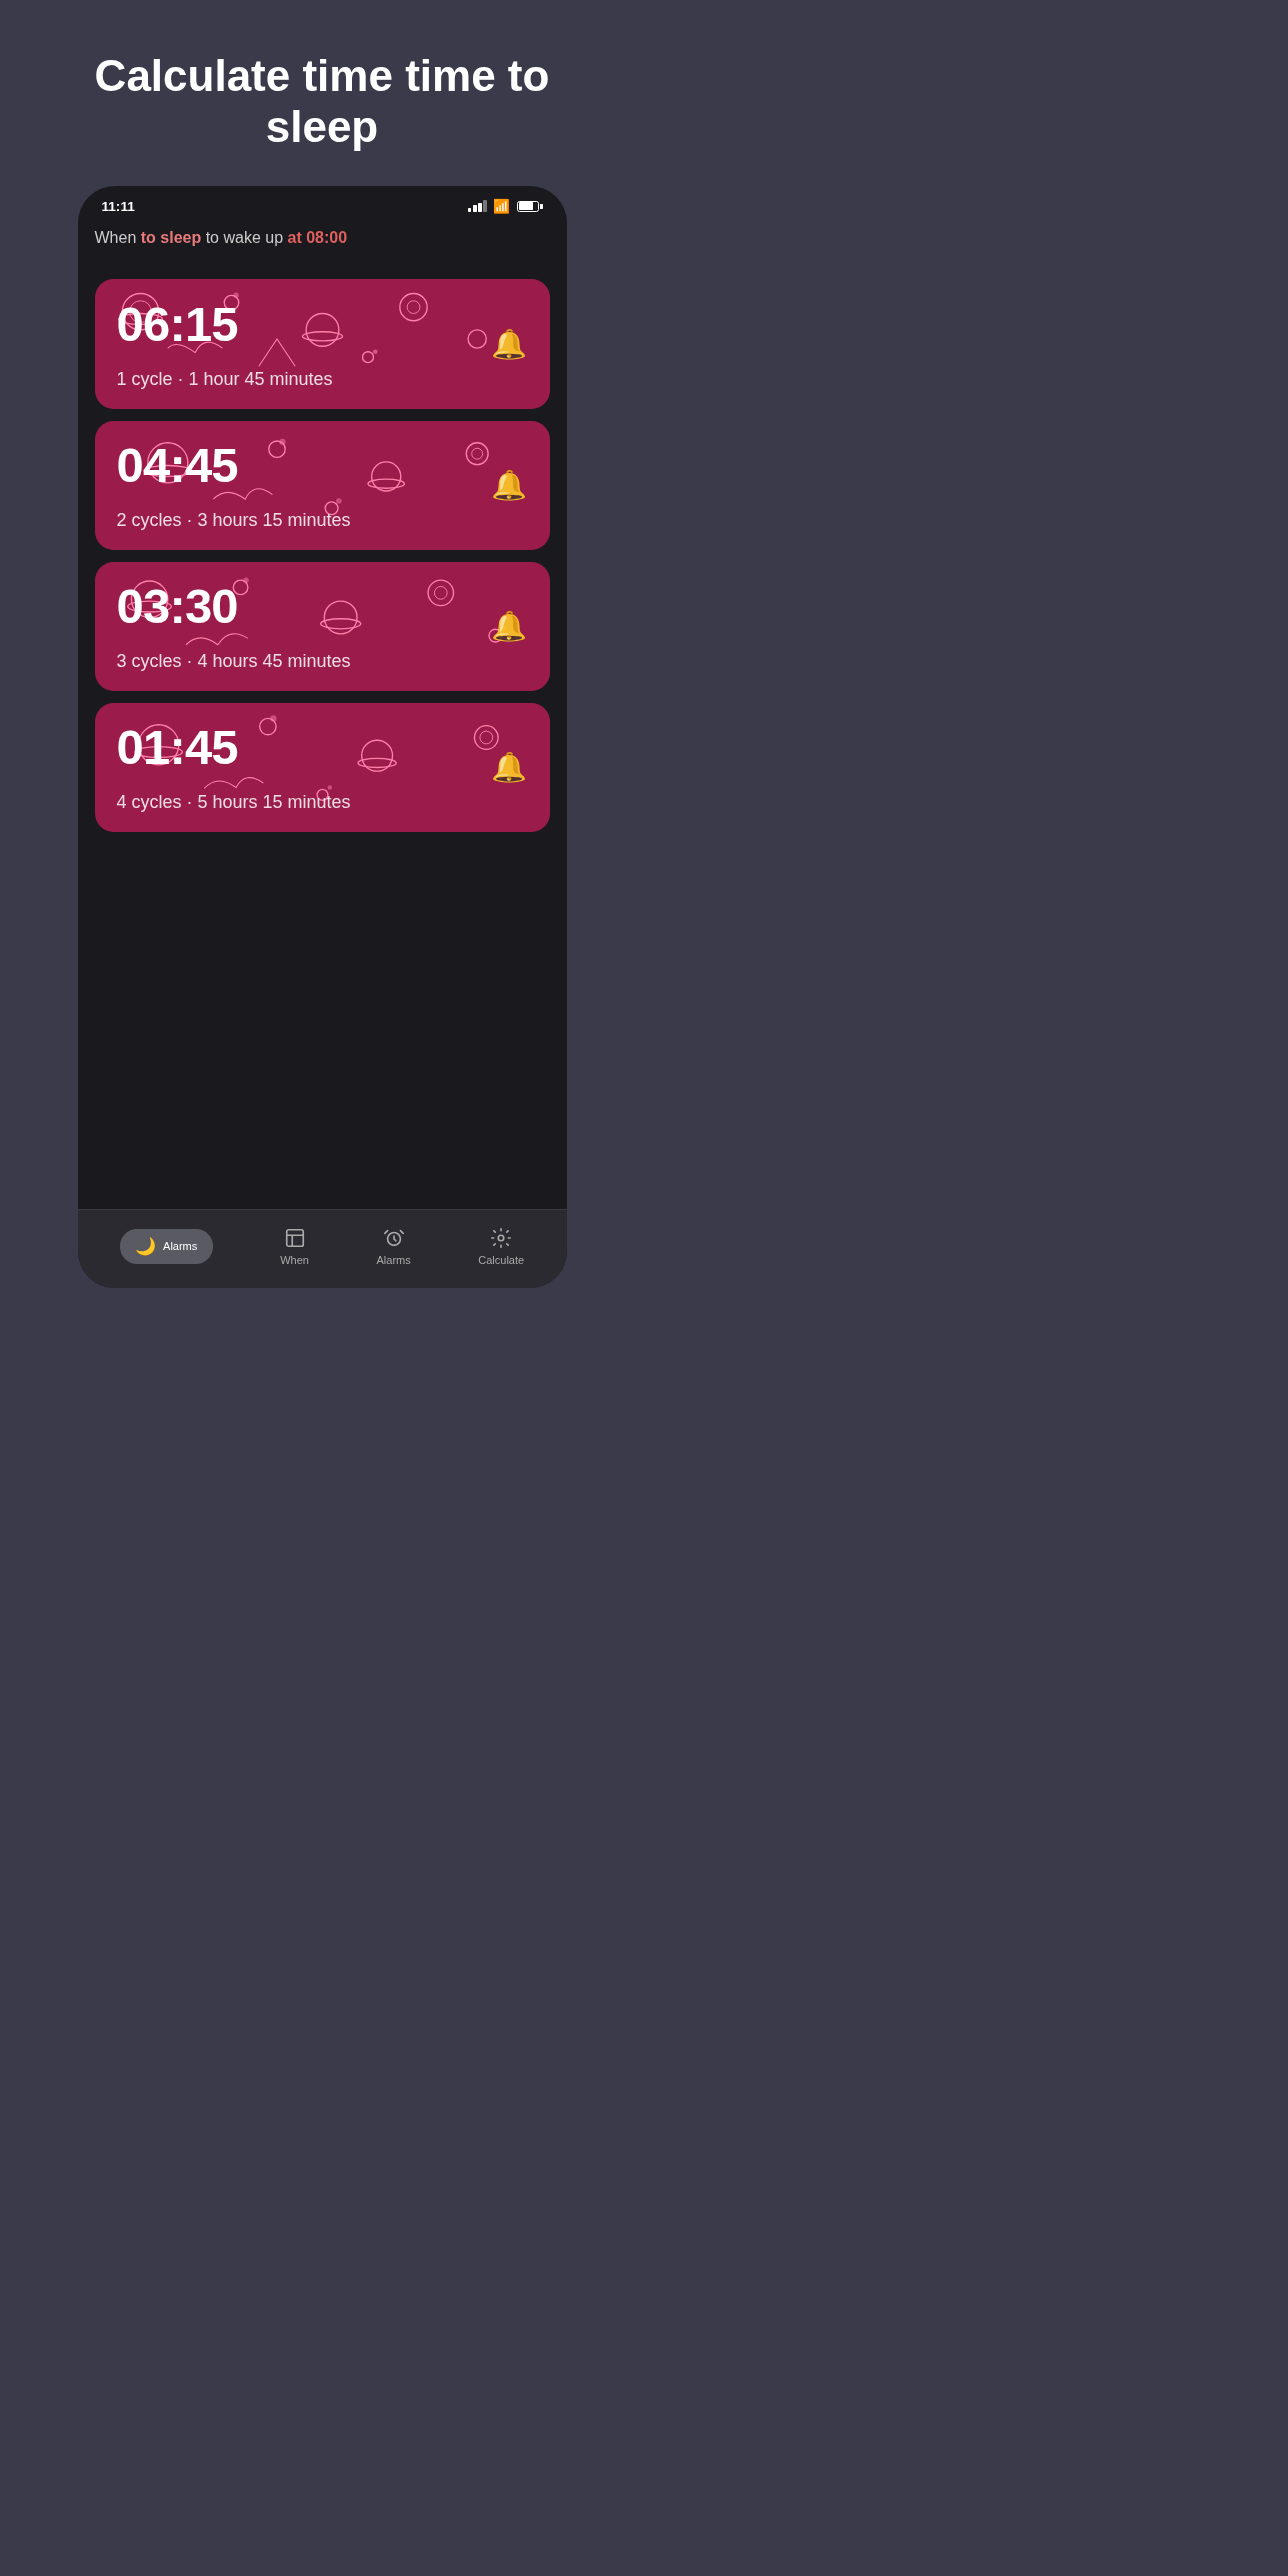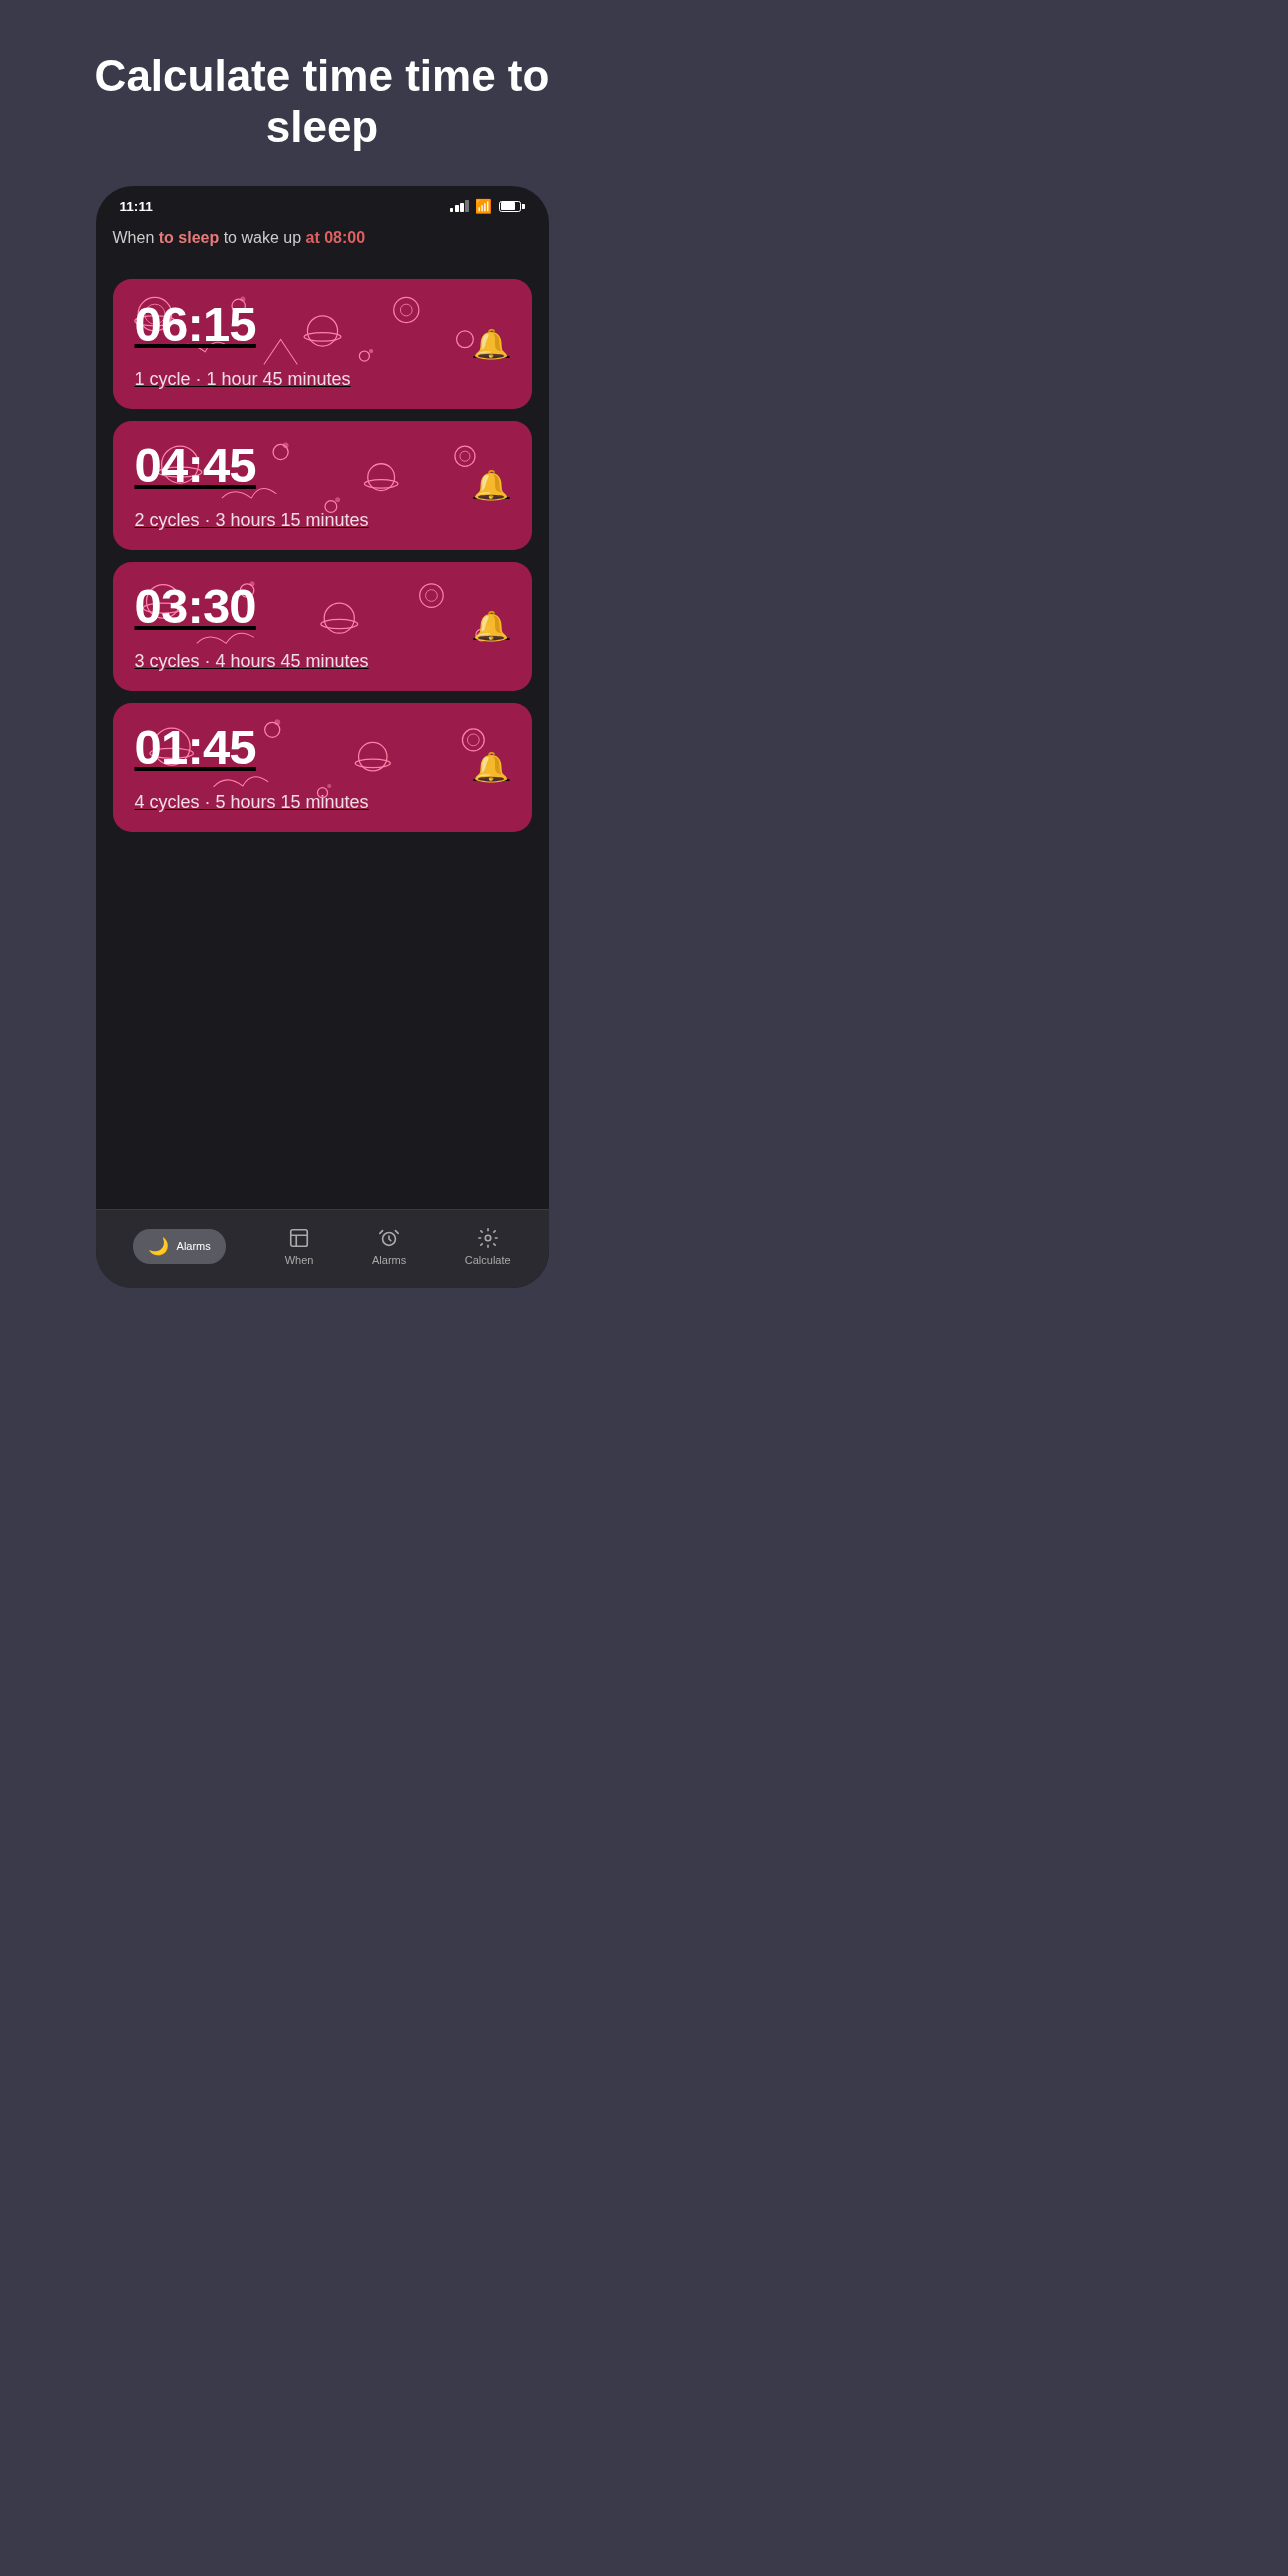--- a/index.html
+++ b/index.html
@@ -18,21 +18,21 @@
     .hero-title {
       color: #ffffff;
       font-size: 44px;
       font-weight: 900;
       text-align: center;
       line-height: 1.15;
       padding: 51px 51px 34px;
     }
 
     .phone-frame {
-      width: 453px;
+      width: 489px;
       background: #1a1a1e;
       border-radius: 37px;
       overflow: hidden;
       display: flex;
       flex-direction: column;
       flex: 1;
       margin-bottom: 0;
     }
 
     .status-bar {
@@ -118,21 +118,20 @@
 
     .wake-text .highlight-orange {
       color: #e06060;
       font-weight: 700;
     }
 
     .sleep-cards {
       display: flex;
       flex-direction: column;
       gap: 12px;
-      text-decoration: underline;
     }
 
     .sleep-card {
       background: #9b1c4a;
       border-radius: 18.6px;
       padding: 18.6px 22px;
       display: flex;
       align-items: center;
       justify-content: space-between;
       position: relative;

